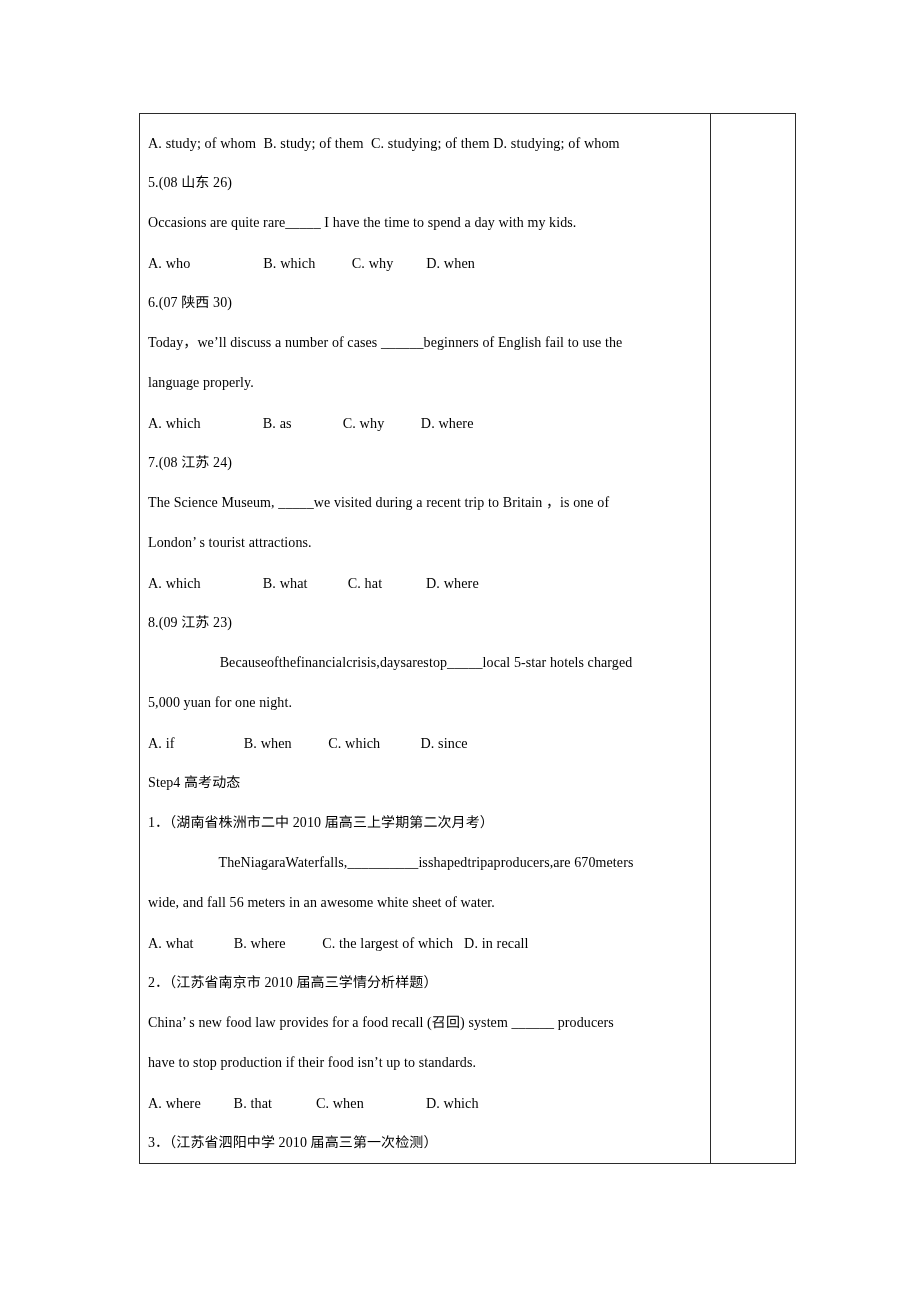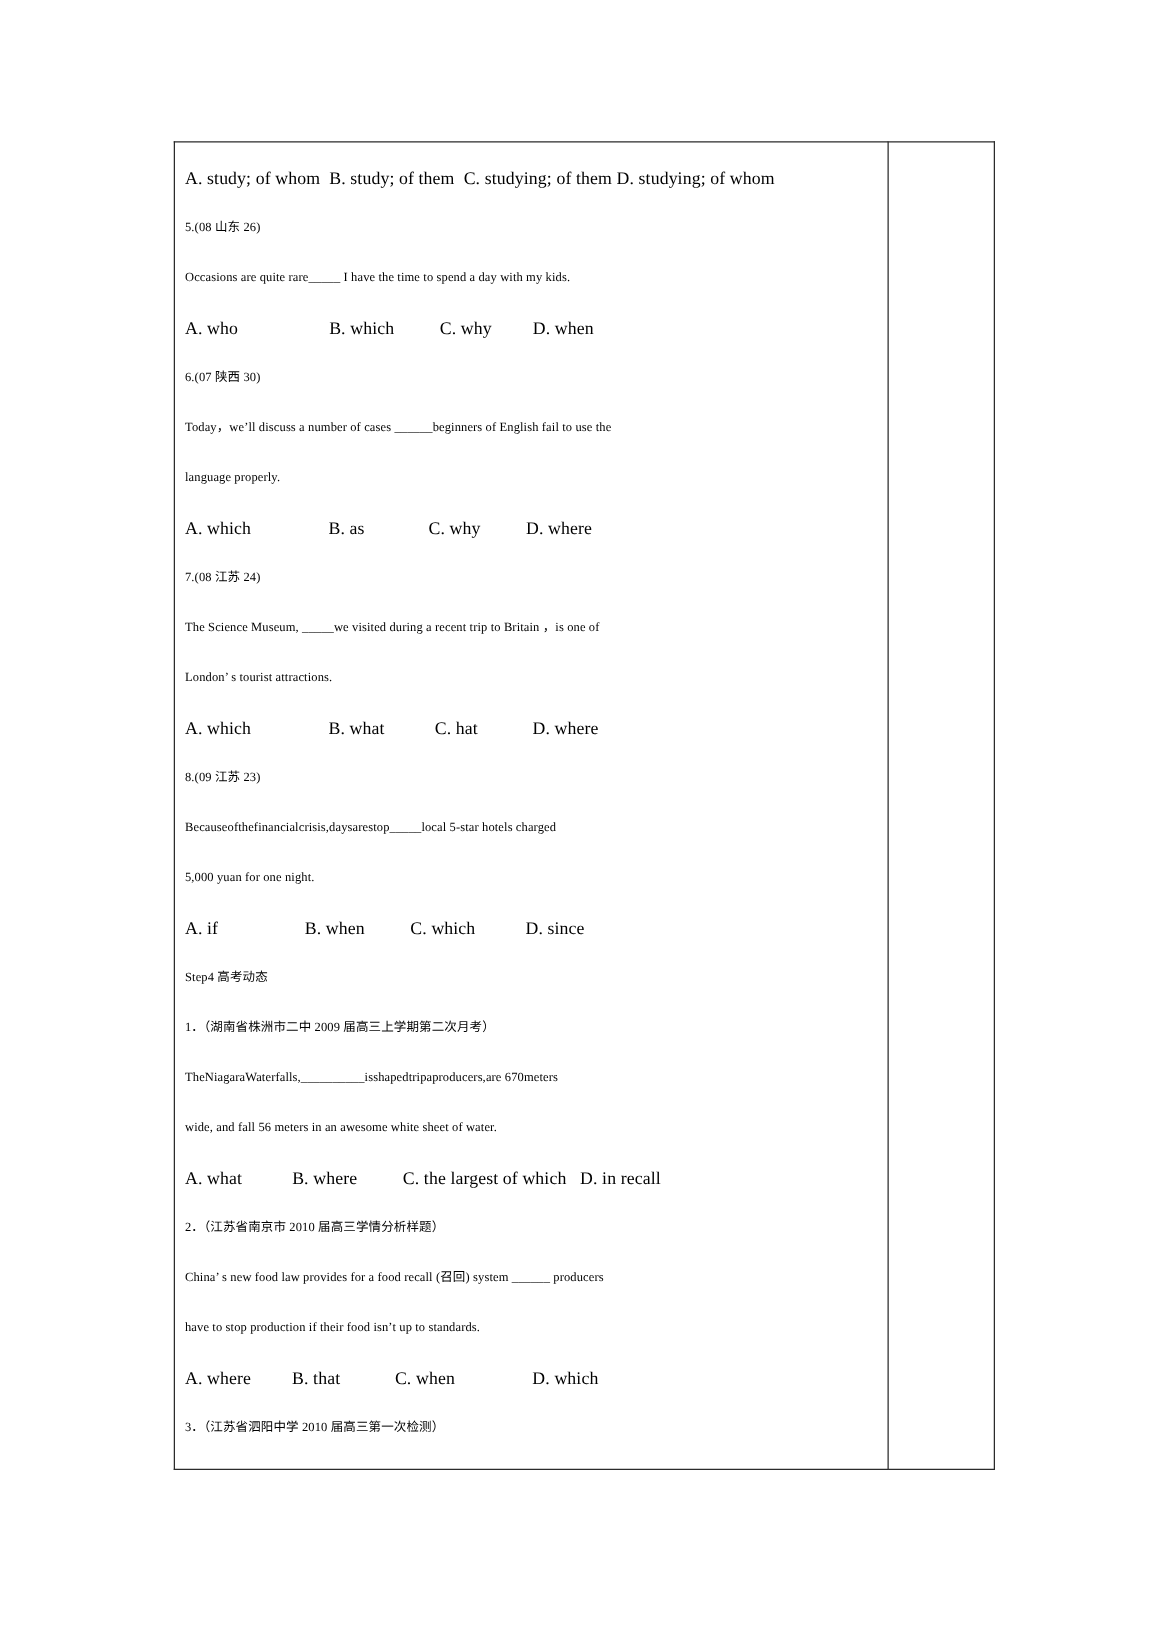--- a/index.html
+++ b/index.html
@@ -37,41 +37,41 @@
     table-layout: fixed;
     background: #ffffff;
   }
   .doc-table td {
     border: 1px solid #2b2b2b;
     vertical-align: top;
     padding: 0;
   }
   td.content-cell {
     width: 556px;   
-    padding: 0 6px 12px 8px;
+    padding: 0 6px 0 8px;
   }
   td.side-cell {
     width: 84px;    
   }
 
   
   .lines {
     padding-top: 9px;
   }
   .ln {
-    font-size: 10px;
+    font-size: 14px;
     line-height: 40px;
     height: 40px;
     white-space: nowrap;
     letter-spacing: 0.1px;
   }
   
   .ln.just {
     display: flex;
-    justify-content: flex-start;
+    justify-content: center;
   }
   .ln.just > span { white-space: pre; }
 
   .ln.tight {
     line-height: 40px;
     height: 40px;
   }
 
   
   .opts {
@@ -130,21 +130,21 @@
                 <span>stop</span>
                 <span>_____local 5-star hotels charged</span>
               </div>
 
             <div class="ln">5,000 yuan for one night.</div>
 
             <div class="ln opts">A. if                   B. when          C. which           D. since</div>
 
             <div class="ln tight">Step4  高考动态</div>
 
-            <div class="ln tight">1．（湖南省株洲市二中 2009 届高三上学期第二次月考）</div>
+            <div class="ln tight">1．（湖南省株洲市二中 2010 届高三上学期第二次月考）</div>
 
             <div class="ln tight just">
                 <span>The</span>
                 <span>Niagara</span>
                 <span>Waterfalls,</span>
                 <span>__________</span>
                 <span>is</span>
                 <span>shaped</span>
                 <span>trip</span>
                 <span>a</span>

